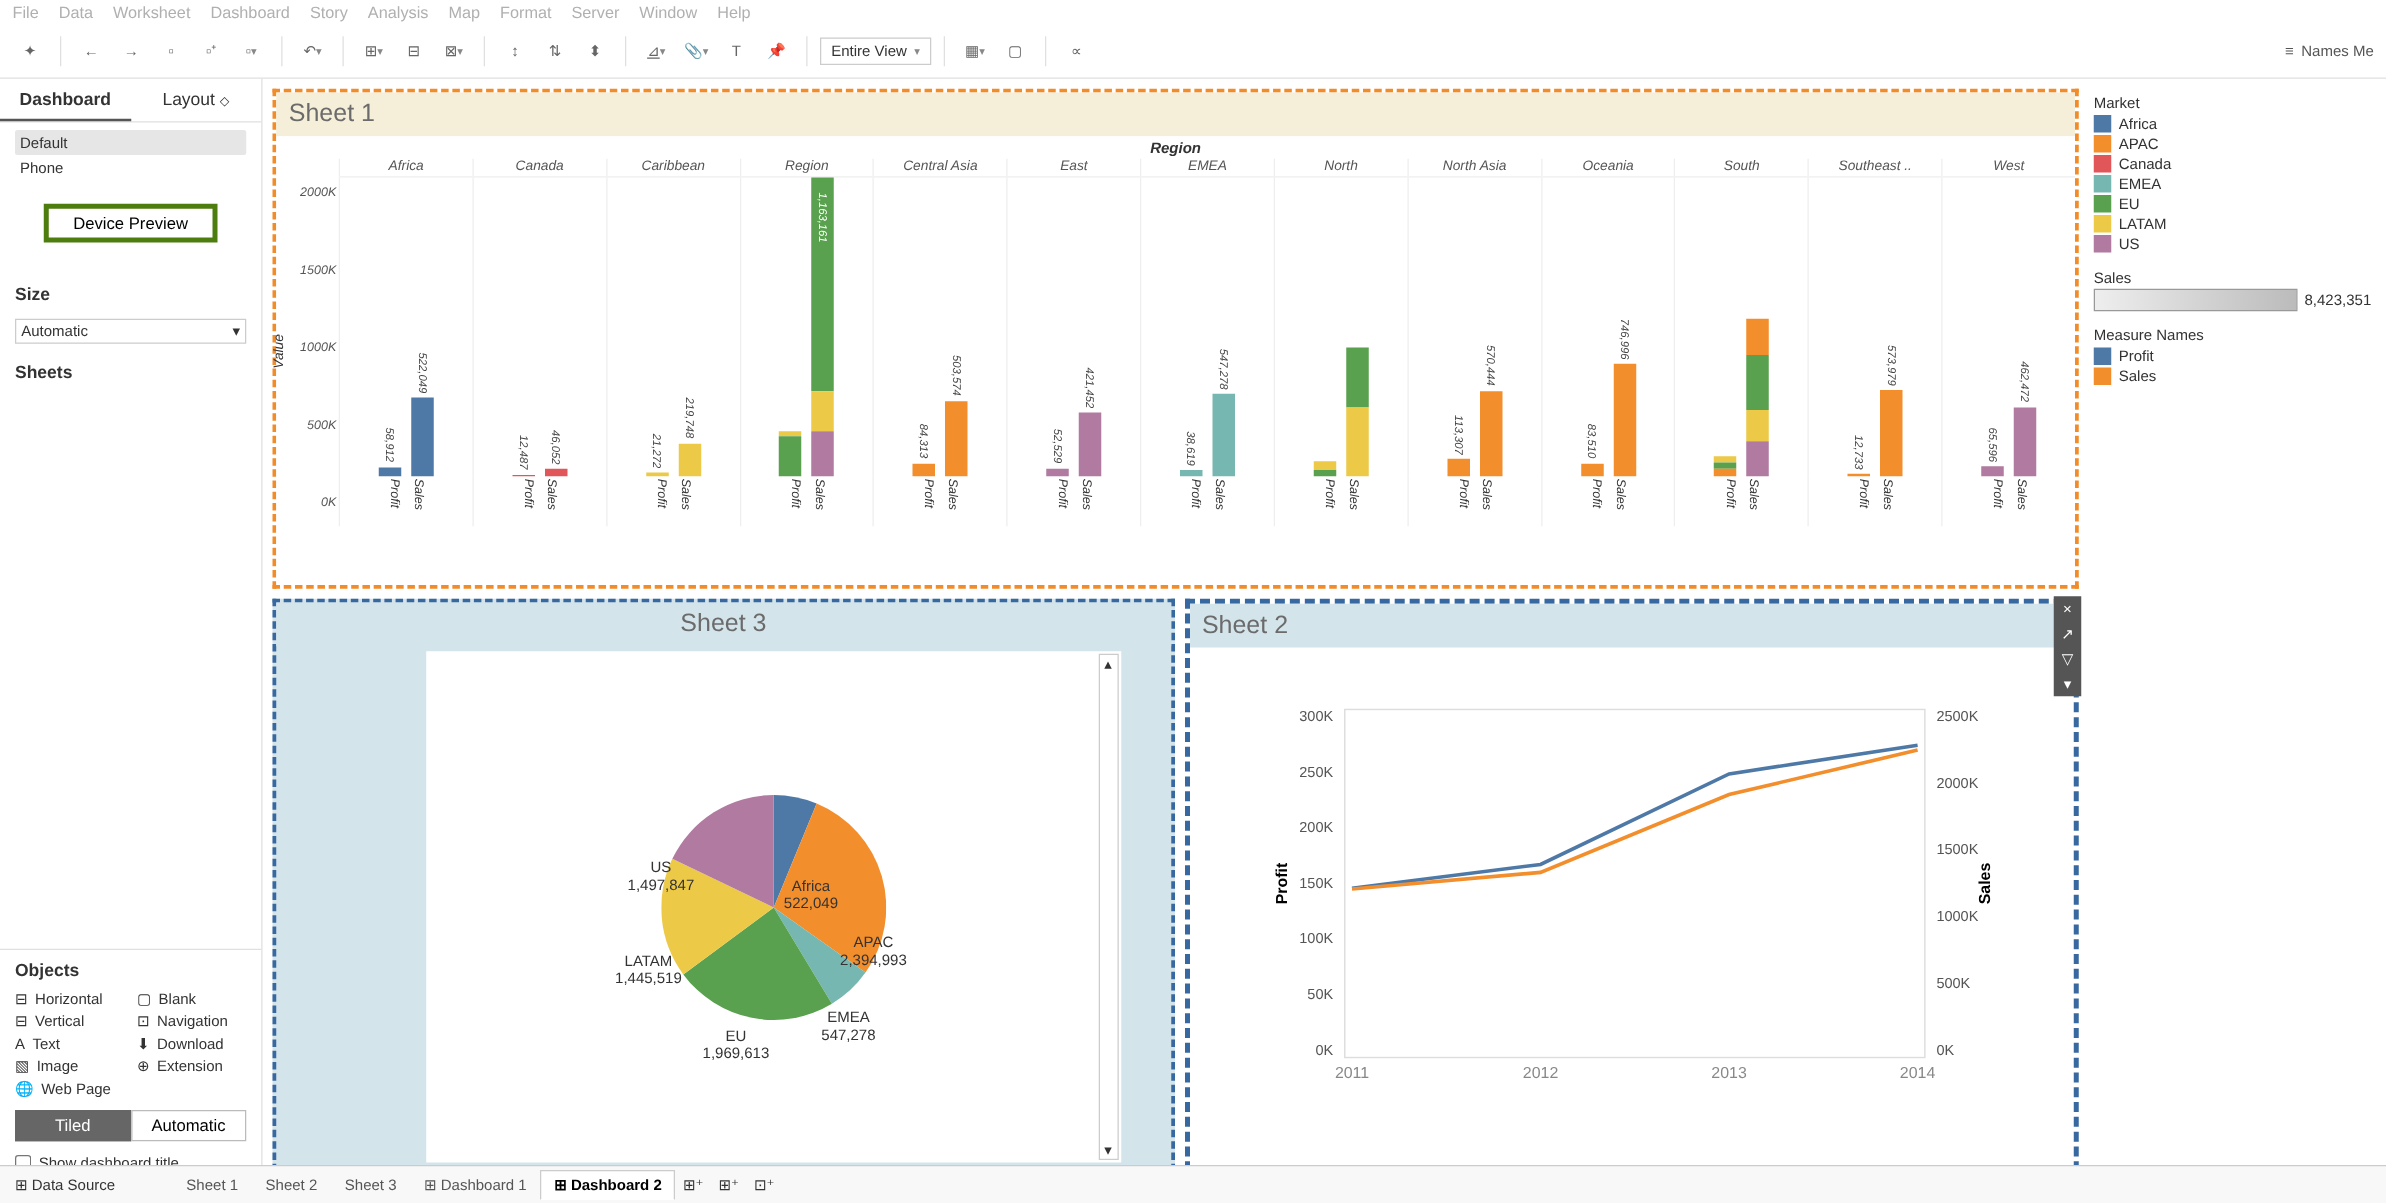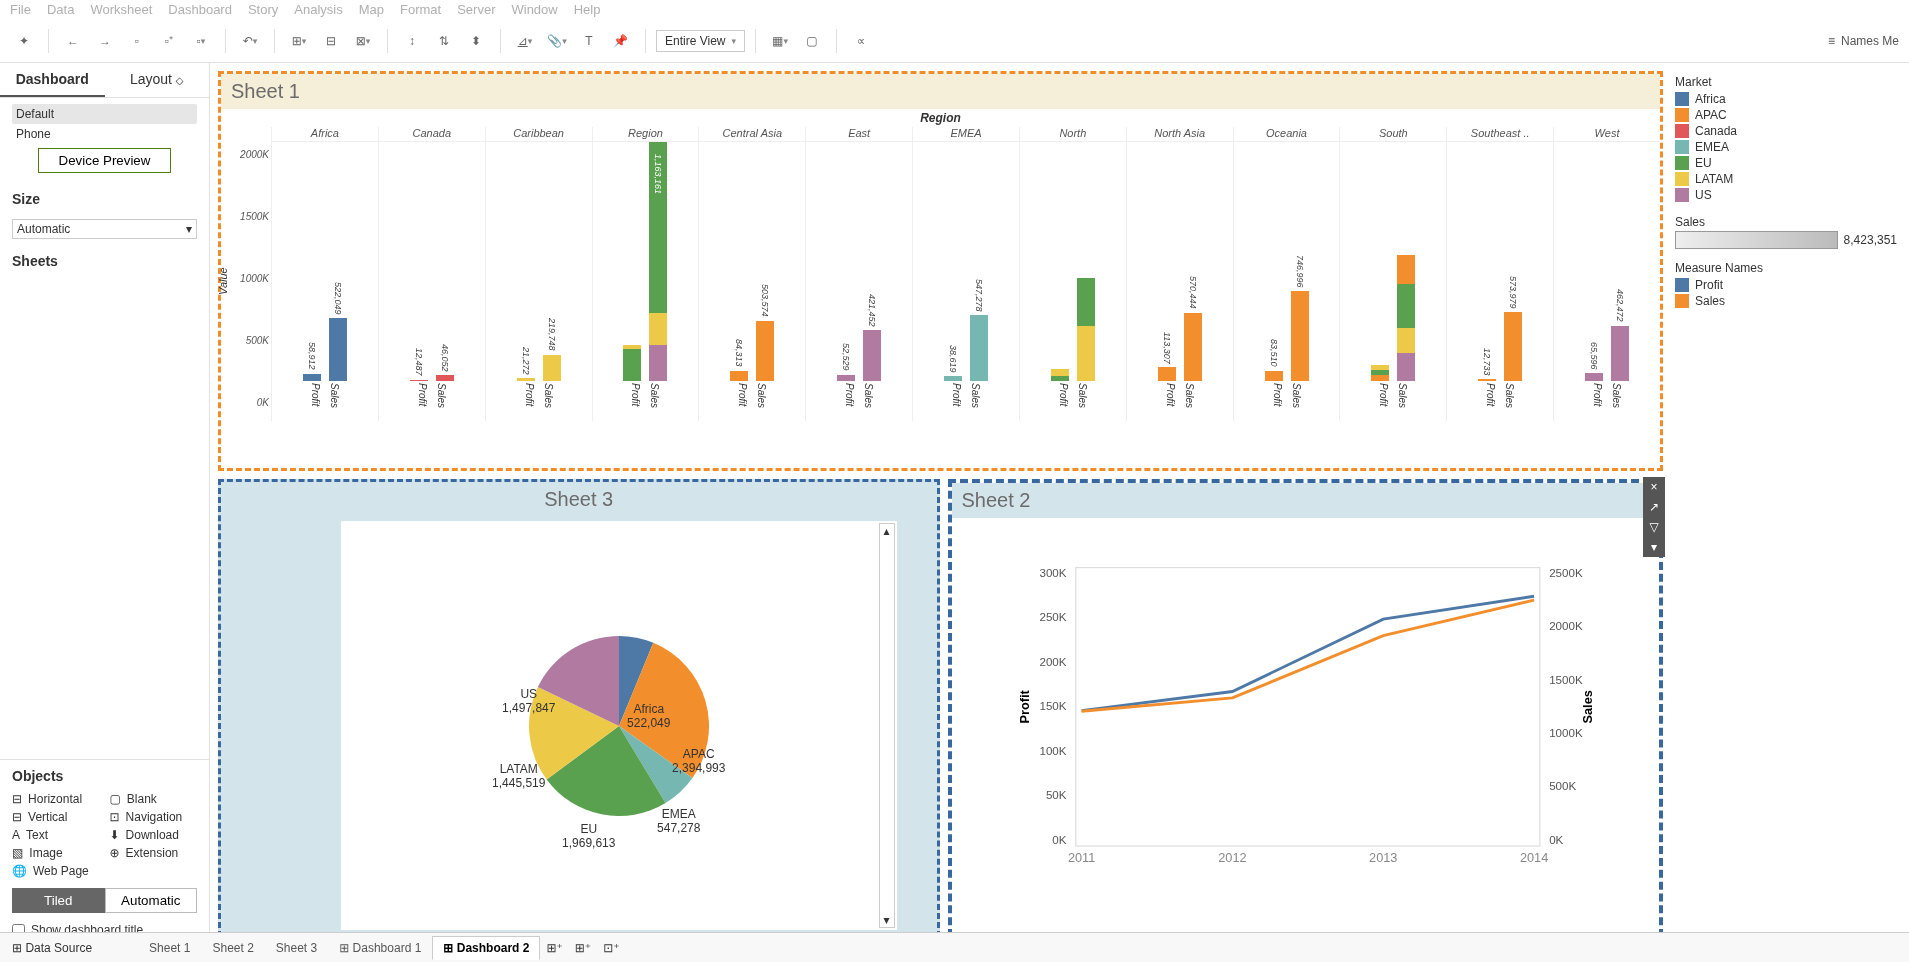--- a/index.html
+++ b/index.html
@@ -14,21 +14,21 @@
 .showme { margin-left: auto; display: flex; align-items: center; gap: 6px; color: #555; cursor: pointer; }
 
 .main { display: flex; height: calc(100% - 80px); }
 .sidebar { width: 210px; border-right: 1px solid #e0e0e0; display: flex; flex-direction: column; }
 .sidebar-tabs { display: flex; border-bottom: 1px solid #e0e0e0; }
 .sidebar-tab { flex: 1; padding: 8px; text-align: center; font-size: 14px; cursor: pointer; }
 .sidebar-tab.active { font-weight: bold; border-bottom: 2px solid #555; }
 .sidebar-section { padding: 6px 12px; }
 .sidebar .item { padding: 3px 4px; cursor: pointer; border-radius: 2px; }
 .sidebar .item.sel { background: #e6e6e6; }
-.device-btn { border: 1px solid #4d7c0f; padding: 4px 20px; margin: 4px auto; display: block; background: #fff; cursor: pointer; }
+.device-btn { border: 4px solid #4d7c0f; padding: 4px 20px; margin: 19px auto; display: block; background: #fff; cursor: pointer; }
 .size-select { width: 100%; border: 1px solid #ccc; padding: 2px 4px; margin-top: 2px; display: flex; justify-content: space-between; align-items: center; }
 .section-head { font-weight: bold; font-size: 14px; padding: 8px 12px 4px; }
 .sheetlist .item { display: flex; align-items: center; gap: 6px; }
 .sheetlist .item.sel { background: #d8e8ef; }
 .objects { border-top: 1px solid #e0e0e0; padding: 8px 12px; }
 .obj-grid { display: grid; grid-template-columns: 1fr 1fr; gap: 4px 10px; margin-top: 4px; }
 .obj-grid div { display: flex; align-items: center; gap: 6px; cursor: pointer; }
 .toggle-row { display: flex; margin-top: 10px; }
 .toggle-row button { flex: 1; padding: 4px; border: 1px solid #bbb; background: #fff; cursor: pointer; }
 .toggle-row button.active { background: #666; color: #fff; border-color: #666; }

